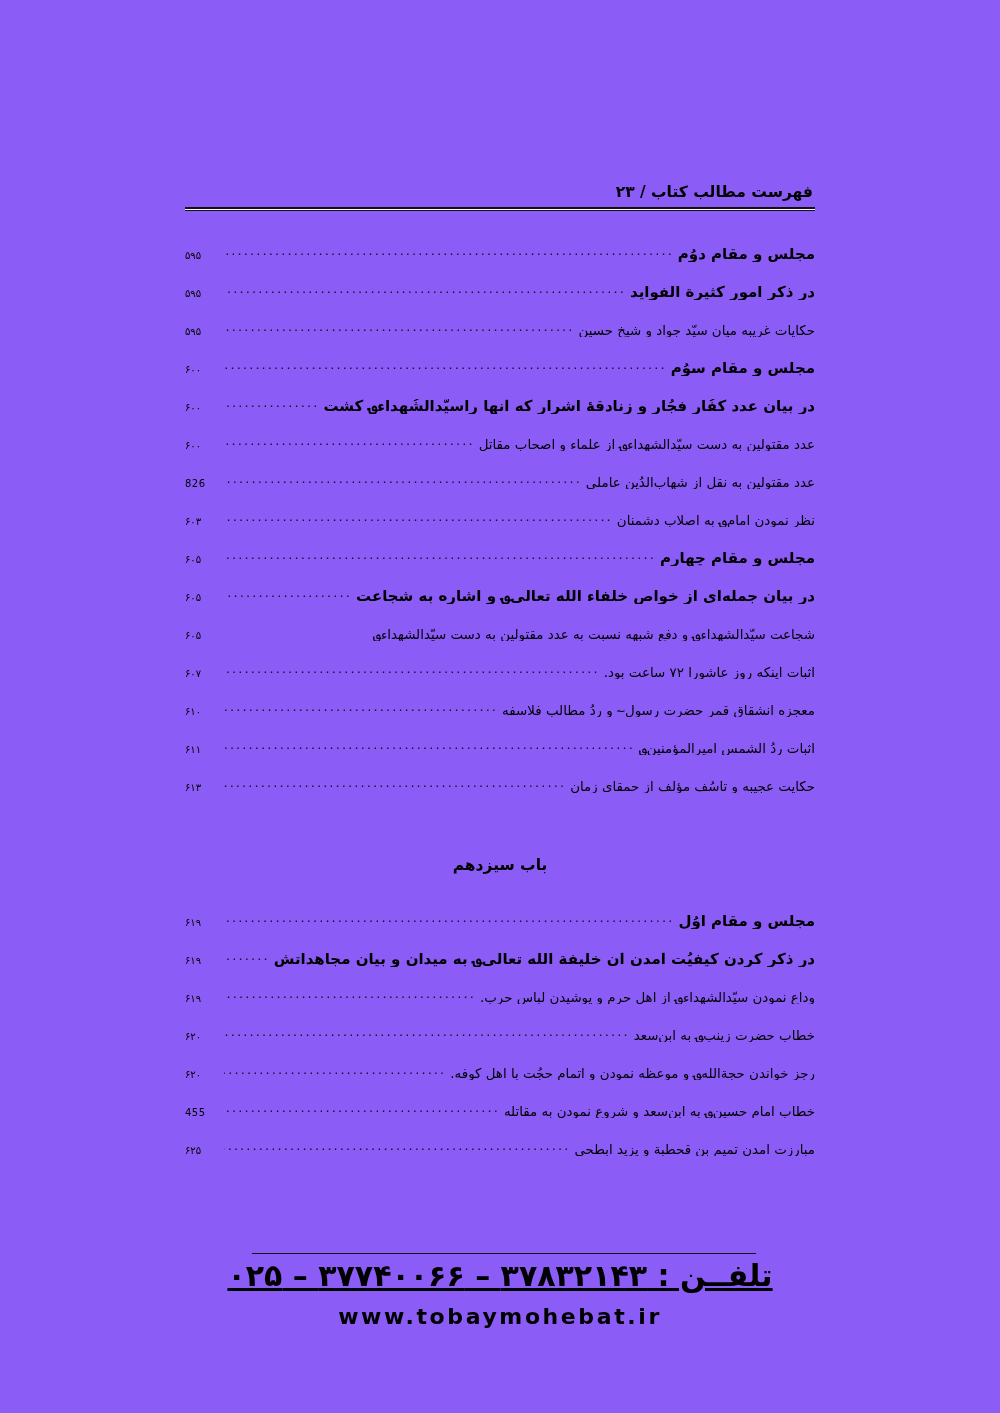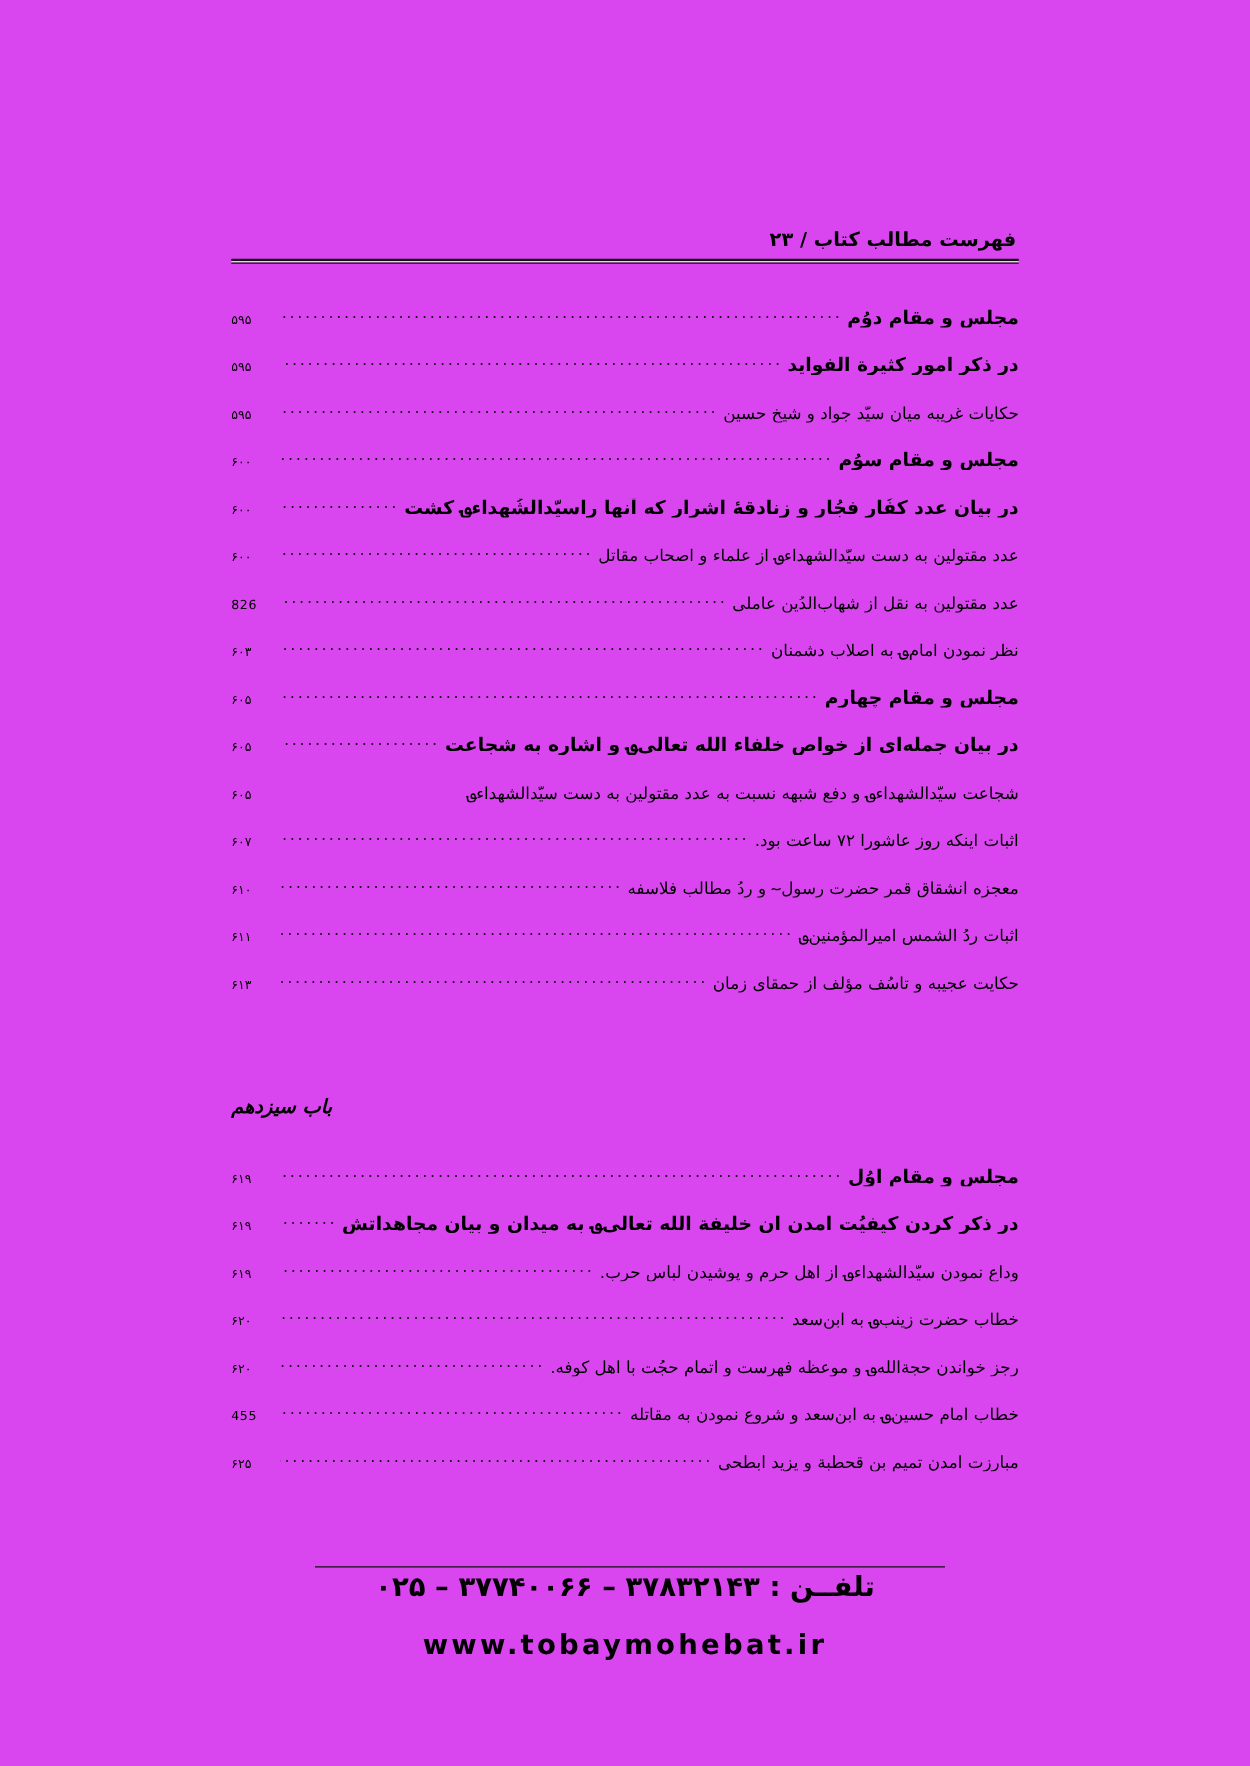--- a/index.html
+++ b/index.html
@@ -13,21 +13,21 @@
     height: 1413px;
     position: relative;
     font-family: "DejaVu Sans", "Liberation Sans", sans-serif;
     color: #000000;
     overflow: hidden;
   }
 
   .page {
     position: absolute;
     inset: 0;
-    background: #d946ef;
+    background: #8b5cf6;
   }
 
   
   .header-zone {
     position: absolute;
     top: 183px;
     right: 185px;
     left: 185px;
     direction: rtl;
   }
@@ -124,25 +124,24 @@
     font-weight: 400;
     letter-spacing: 0.5px;
     min-width: 34px;
     text-align: left;
     direction: rtl;
   }
   .entry.lvl-head .pageno { font-weight: 400; }
 
   
   .chapter-block {
-    text-align: left;
-    direction: rtl;
-    margin-top: 64px;
+    text-align: center;
+    direction: rtl;
+    margin-top: 44px;
     margin-bottom: 36px;
-    font-style: italic;
   }
   .chapter-kicker {
     font-size: 15.5px;
     font-weight: 700;
     line-height: 1.1;
     margin-bottom: 17px;
   }
   .chapter-title {
     font-size: 16px;
     font-weight: 700;
@@ -165,25 +164,26 @@
     height: 1.4px;
     background: #111;
   }
   .footer-phone {
     position: absolute;
     top: 26px;
     left: 0;
     right: 0;
     text-align: center;
     direction: rtl;
-    font-size: 22px;
+    font-size: 30px;
     font-weight: 700;
     letter-spacing: 1px;
     line-height: 1.1;
     white-space: nowrap;
+    text-decoration: underline;
   }
   .footer-site {
     position: absolute;
     top: 72px;
     left: 0;
     right: 0;
     text-align: center;
     direction: ltr;
     font-size: 22px;
     font-weight: 700;
@@ -304,21 +304,21 @@
           <span class="title">وداع نمودن سیّدالشهداء؈ از اهل حرم و پوشیدن لباس حرب.</span>
           <span class="leader"></span>
           <span class="pageno">۶۱۹</span>
         </div>
         <div class="entry lvl-sub ind-1">
           <span class="title">خطاب حضرت زینب؈ به ابن‌سعد</span>
           <span class="leader"></span>
           <span class="pageno">۶۲۰</span>
         </div>
         <div class="entry lvl-sub ind-1">
-          <span class="title">رجز خواندن حجةالله؈ و موعظه فهرست و اتمام حجُت با اهل کوفه.</span>
+          <span class="title">رجز خواندن حجةالله؈ و موعظه نمودن و اتمام حجُت با اهل کوفه.</span>
           <span class="leader"></span>
           <span class="pageno">۶۲۰</span>
         </div>
         <div class="entry lvl-sub ind-1">
           <span class="title">خطاب امام حسین؈ به ابن‌سعد و شروع نمودن به مقاتله</span>
           <span class="leader"></span>
           <span class="pageno">455</span>
         </div>
         <div class="entry lvl-sub ind-1">
           <span class="title">مبارزت آمدن تمیم بن قحطبة و یزید ابطحی</span>

